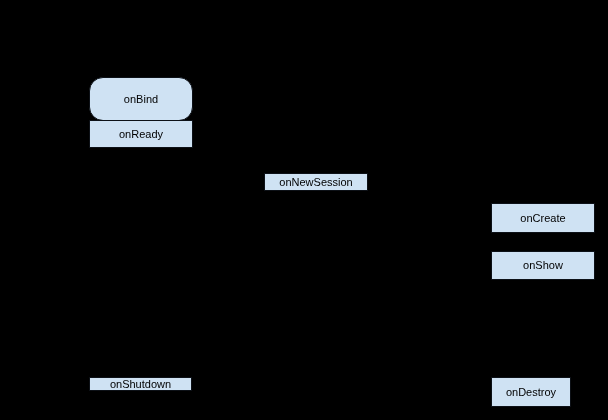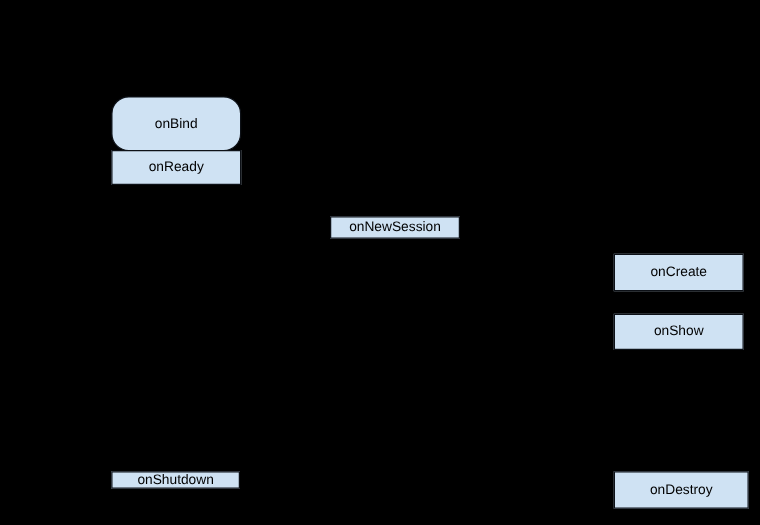--- a/index.html
+++ b/index.html
@@ -28,21 +28,21 @@
     justify-content: center;
     white-space: nowrap;
   }
   .n-onbind      { left: 89px;  top: 77px;  width: 104px; height: 44px; border-radius: 14px; }
   .n-onready     { left: 89px;  top: 120px; width: 104px; height: 28px; }
   .n-onnewsession{ left: 264px; top: 173px; width: 104px; height: 18px; }
   .n-oncreate    { left: 491px; top: 203px; width: 104px; height: 30px; }
   .n-onshow      { left: 491px; top: 251px; width: 104px; height: 29px; }
   .n-onhide      { left: 491px; top: 298px; width: 104px; height: 29px; }
   .n-onshutdown  { left: 89px;  top: 377px; width: 103px; height: 14px; }
-  .n-ondestroy   { left: 491px; top: 377px; width: 108px; height: 30px; }
+  .n-ondestroy   { left: 491px; top: 377px; width: 80px; height: 30px; }
 </style>
 </head>
 <body>
 
 <div id="canvas">
   <div class="node n-onbind">onBind</div>
 
   <div class="node n-onready">onReady</div>
 
   <div class="node n-onnewsession">onNewSession</div>

